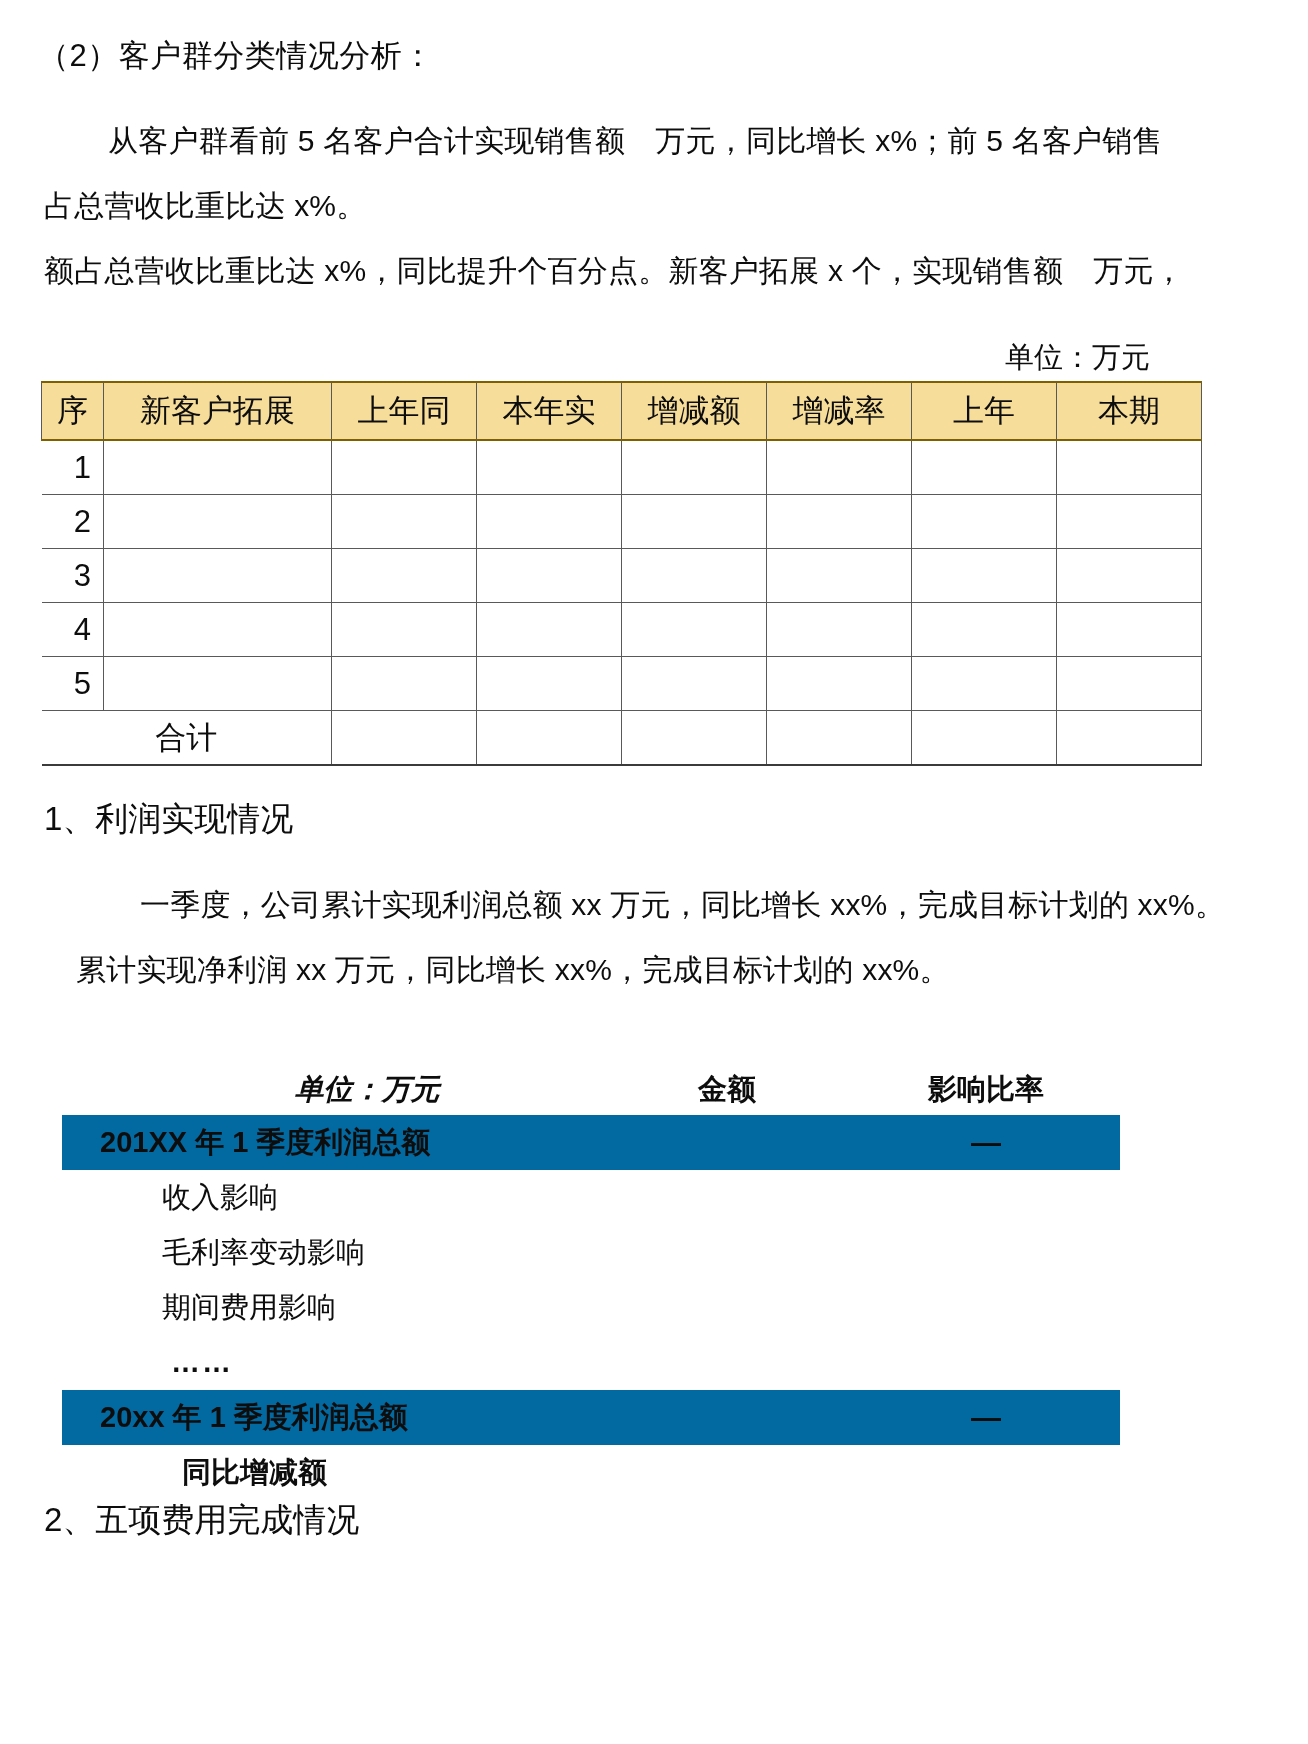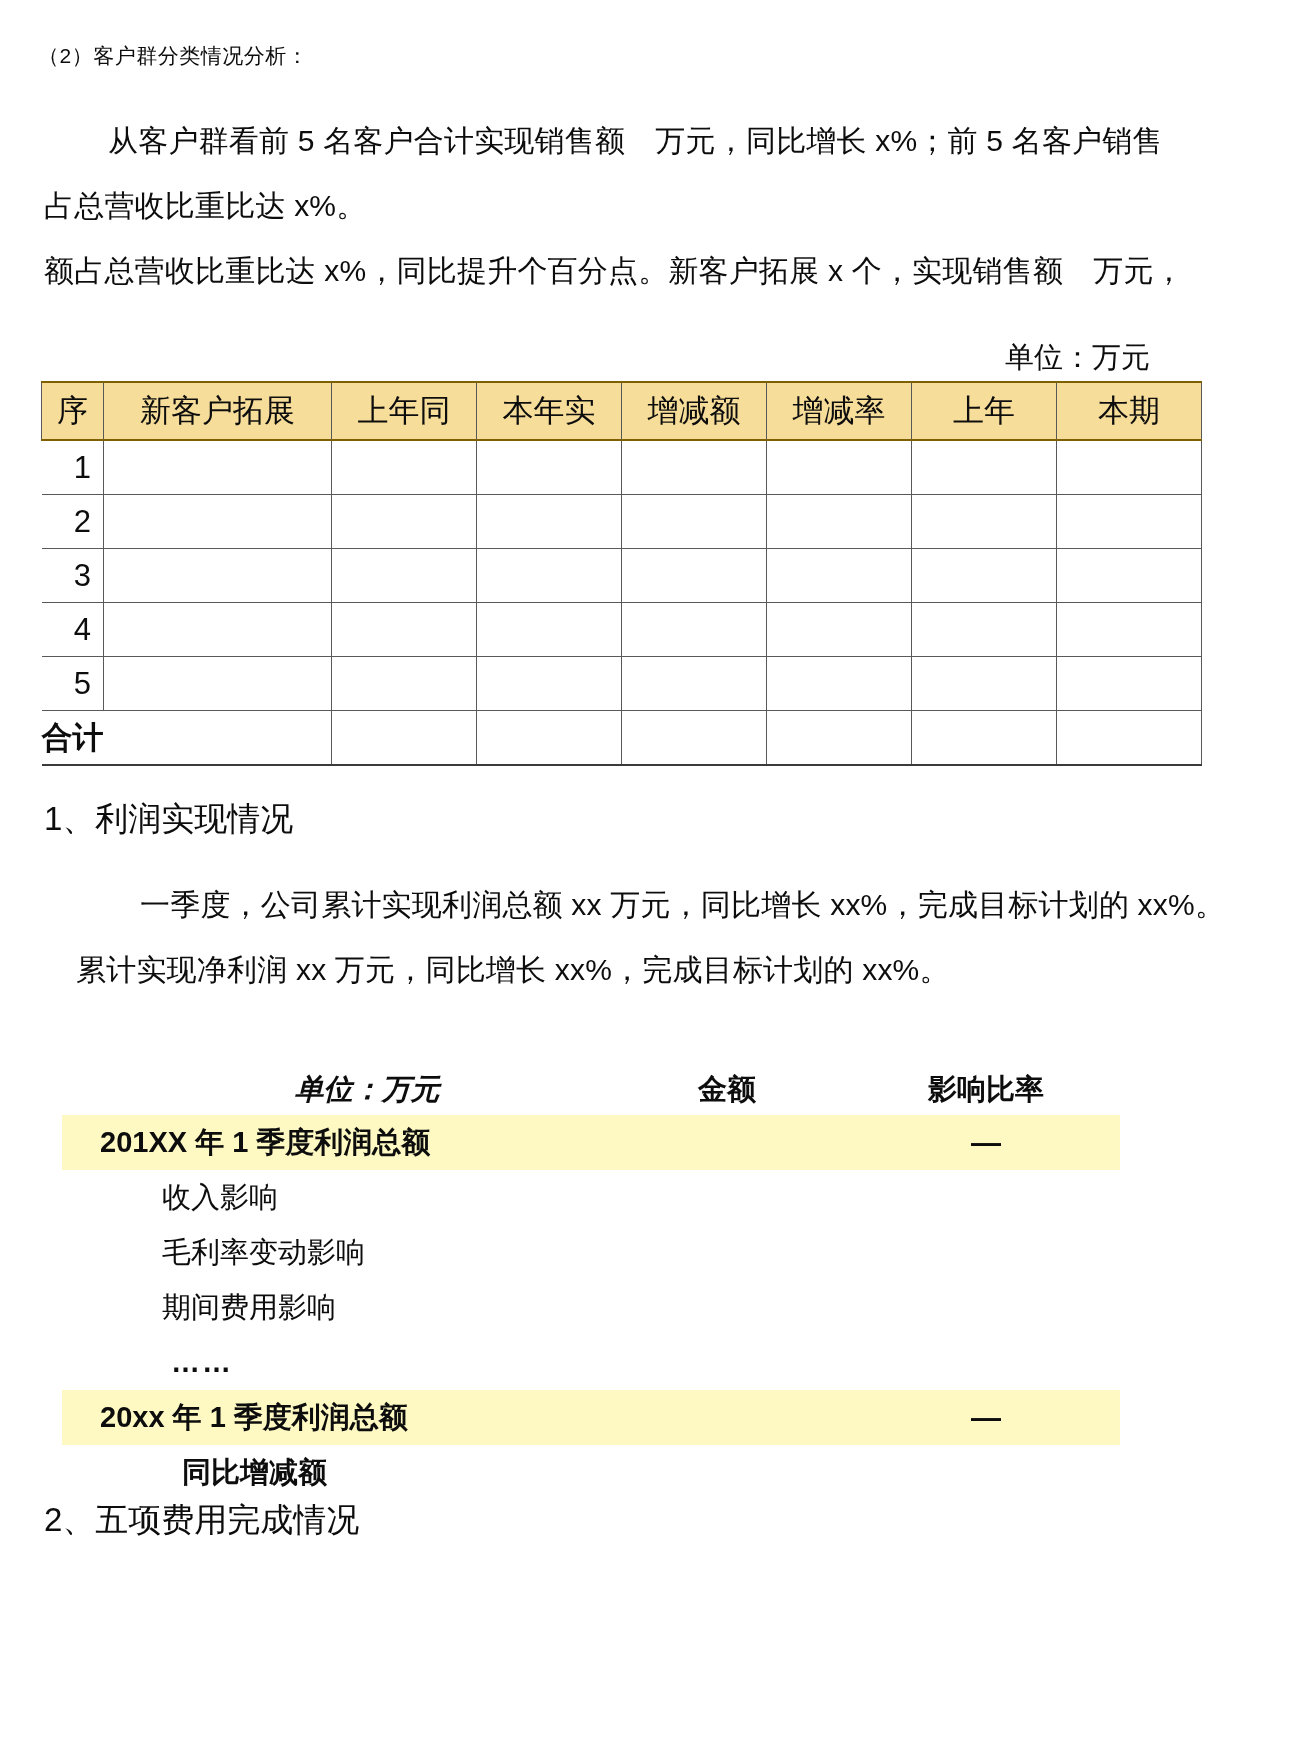--- a/index.html
+++ b/index.html
@@ -21,21 +21,21 @@
     height: 1744px;
     padding: 0;
     box-sizing: border-box;
   }
 
   
   .heading-sub {
     position: absolute;
     left: 38px;
     top: 34px;
-    font-size: 21px;
+    font-size: 31px;
     line-height: 44px;
     letter-spacing: 0.5px;
     white-space: nowrap;
   }
   .para {
     position: absolute;
     left: 44px;
     width: 1240px;
     font-size: 30px;
     line-height: 65px;
@@ -94,22 +94,22 @@
   .t1 tbody td.idx {
     border-right: 1px solid #595959;
     text-align: right;
     padding-right: 12px;
     font-size: 31px;
   }
   .t1 tbody tr:last-child td {
     border-bottom: 2px solid #3b3b3b;
   }
   .t1 tbody tr:last-child td.total-label {
-    font-weight: bold;
-    text-align: left;
+    font-weight: normal;
+    text-align: center;
     font-size: 31px;
     border-right: 1px solid #595959;
   }
   .t1 col.c-idx { width: 62px; }
   .t1 col.c-cat { width: 228px; }
   .t1 col.c-n { width: 145px; }
 
   
   .t2 {
     position: absolute;
@@ -131,21 +131,21 @@
   .t2 col.c-rate { width: 268px; }
 
   .t2 tr.hdr td {
     font-weight: bold;
     text-align: center;
     height: 50px;
     font-size: 29px;
   }
   .t2 tr.hdr td.h-name { font-style: italic; padding-left: 70px; }
   .t2 tr.band td {
-    background: #fef9c3;
+    background: #0369a1;
     font-weight: bold;
     height: 55px;
   }
   .t2 tr.band td.n { padding-left: 38px; text-align: left; }
   .t2 tr.band td.r { text-align: center; font-size: 30px; }
   .t2 tr.item td.n {
     padding-left: 100px;
     text-align: left;
     font-weight: normal;
   }

